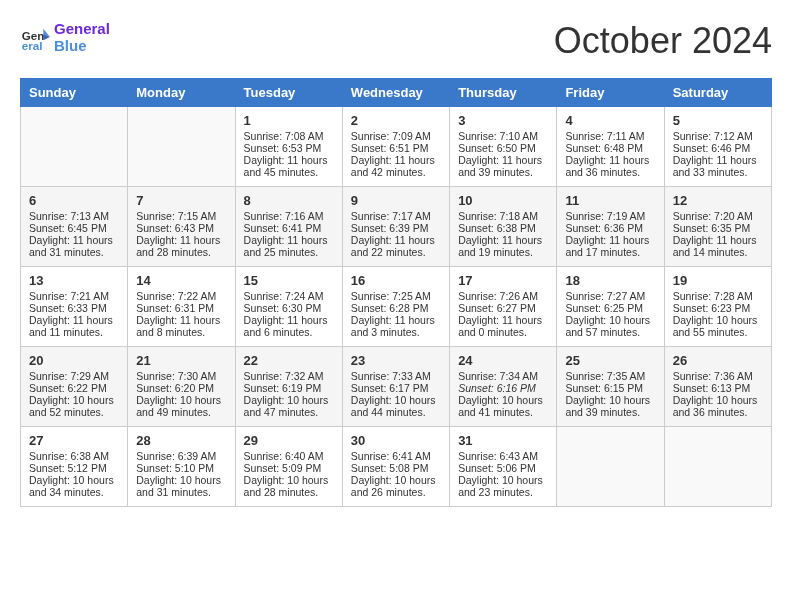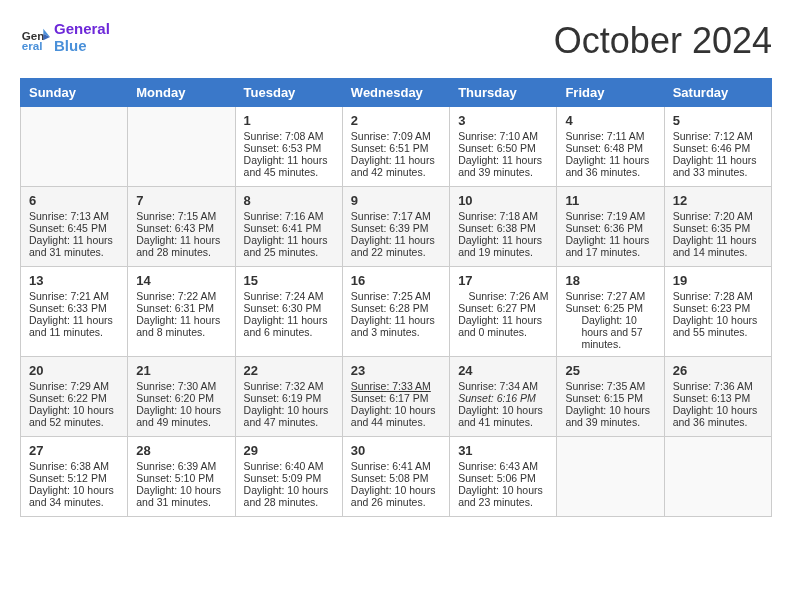--- a/index.html
+++ b/index.html
@@ -206,29 +206,29 @@
           <span style="display: block;">Daylight: 11 hours and 6 minutes.</span>
         </td>
         <td>
           <span class="day-num">16</span>
           <span style="display: block;">Sunrise: 7:25 AM</span>
           <span style="display: block;">Sunset: 6:28 PM</span>
           <span style="display: block;">Daylight: 11 hours and 3 minutes.</span>
         </td>
         <td>
           <span class="day-num">17</span>
-          <span style="display: block; text-align: right;">Sunrise: 7:26 AM</span>
+          <span style="display: block;">Sunrise: 7:26 AM</span>
           <span style="display: block;">Sunset: 6:27 PM</span>
           <span style="display: block;">Daylight: 11 hours and 0 minutes.</span>
         </td>
         <td>
           <span class="day-num">18</span>
           <span style="display: block;">Sunrise: 7:27 AM</span>
           <span style="display: block;">Sunset: 6:25 PM</span>
-          <span style="display: block; margin-left: 16px;">Daylight: 10 hours and 57 minutes.</span>
+          <span style="display: block;">Daylight: 10 hours and 57 minutes.</span>
         </td>
         <td>
           <span class="day-num">19</span>
           <span style="display: block;">Sunrise: 7:28 AM</span>
           <span style="display: block;">Sunset: 6:23 PM</span>
           <span style="display: block;">Daylight: 10 hours and 55 minutes.</span>
         </td>
       </tr>
       <tr>
         <td>
@@ -244,21 +244,21 @@
           <span style="display: block;">Daylight: 10 hours and 49 minutes.</span>
         </td>
         <td>
           <span class="day-num">22</span>
           <span style="display: block;">Sunrise: 7:32 AM</span>
           <span style="display: block;">Sunset: 6:19 PM</span>
           <span style="display: block;">Daylight: 10 hours and 47 minutes.</span>
         </td>
         <td>
           <span class="day-num">23</span>
-          <span style="display: block; text-decoration: underline;">Sunrise: 7:33 AM</span>
+          <span style="display: block;">Sunrise: 7:33 AM</span>
           <span style="display: block;">Sunset: 6:17 PM</span>
           <span style="display: block;">Daylight: 10 hours and 44 minutes.</span>
         </td>
         <td>
           <span class="day-num">24</span>
           <span style="display: block;">Sunrise: 7:34 AM</span>
           <span style="display: block; font-style: italic;">Sunset: 6:16 PM</span>
           <span style="display: block;">Daylight: 10 hours and 41 minutes.</span>
         </td>
         <td>

